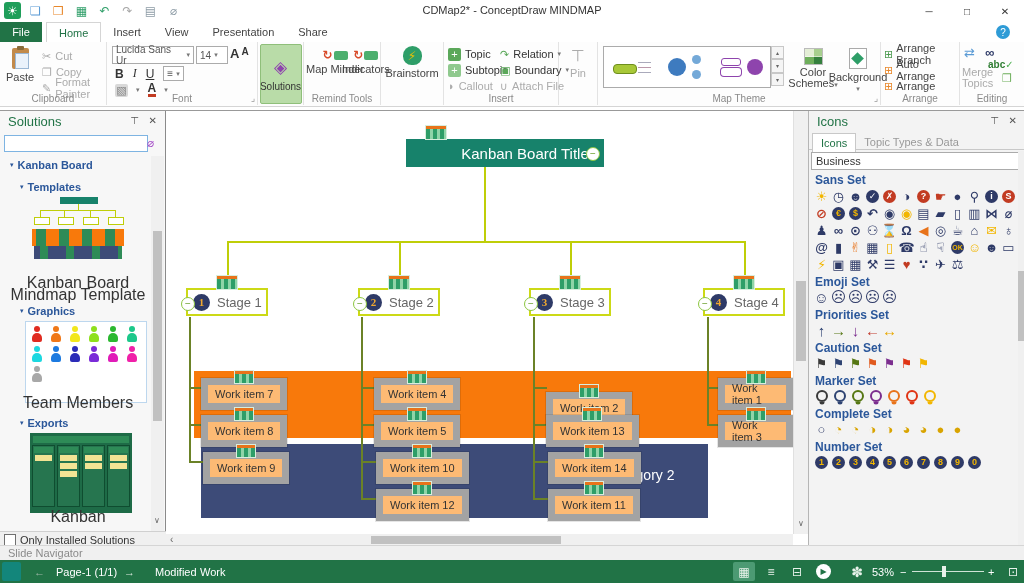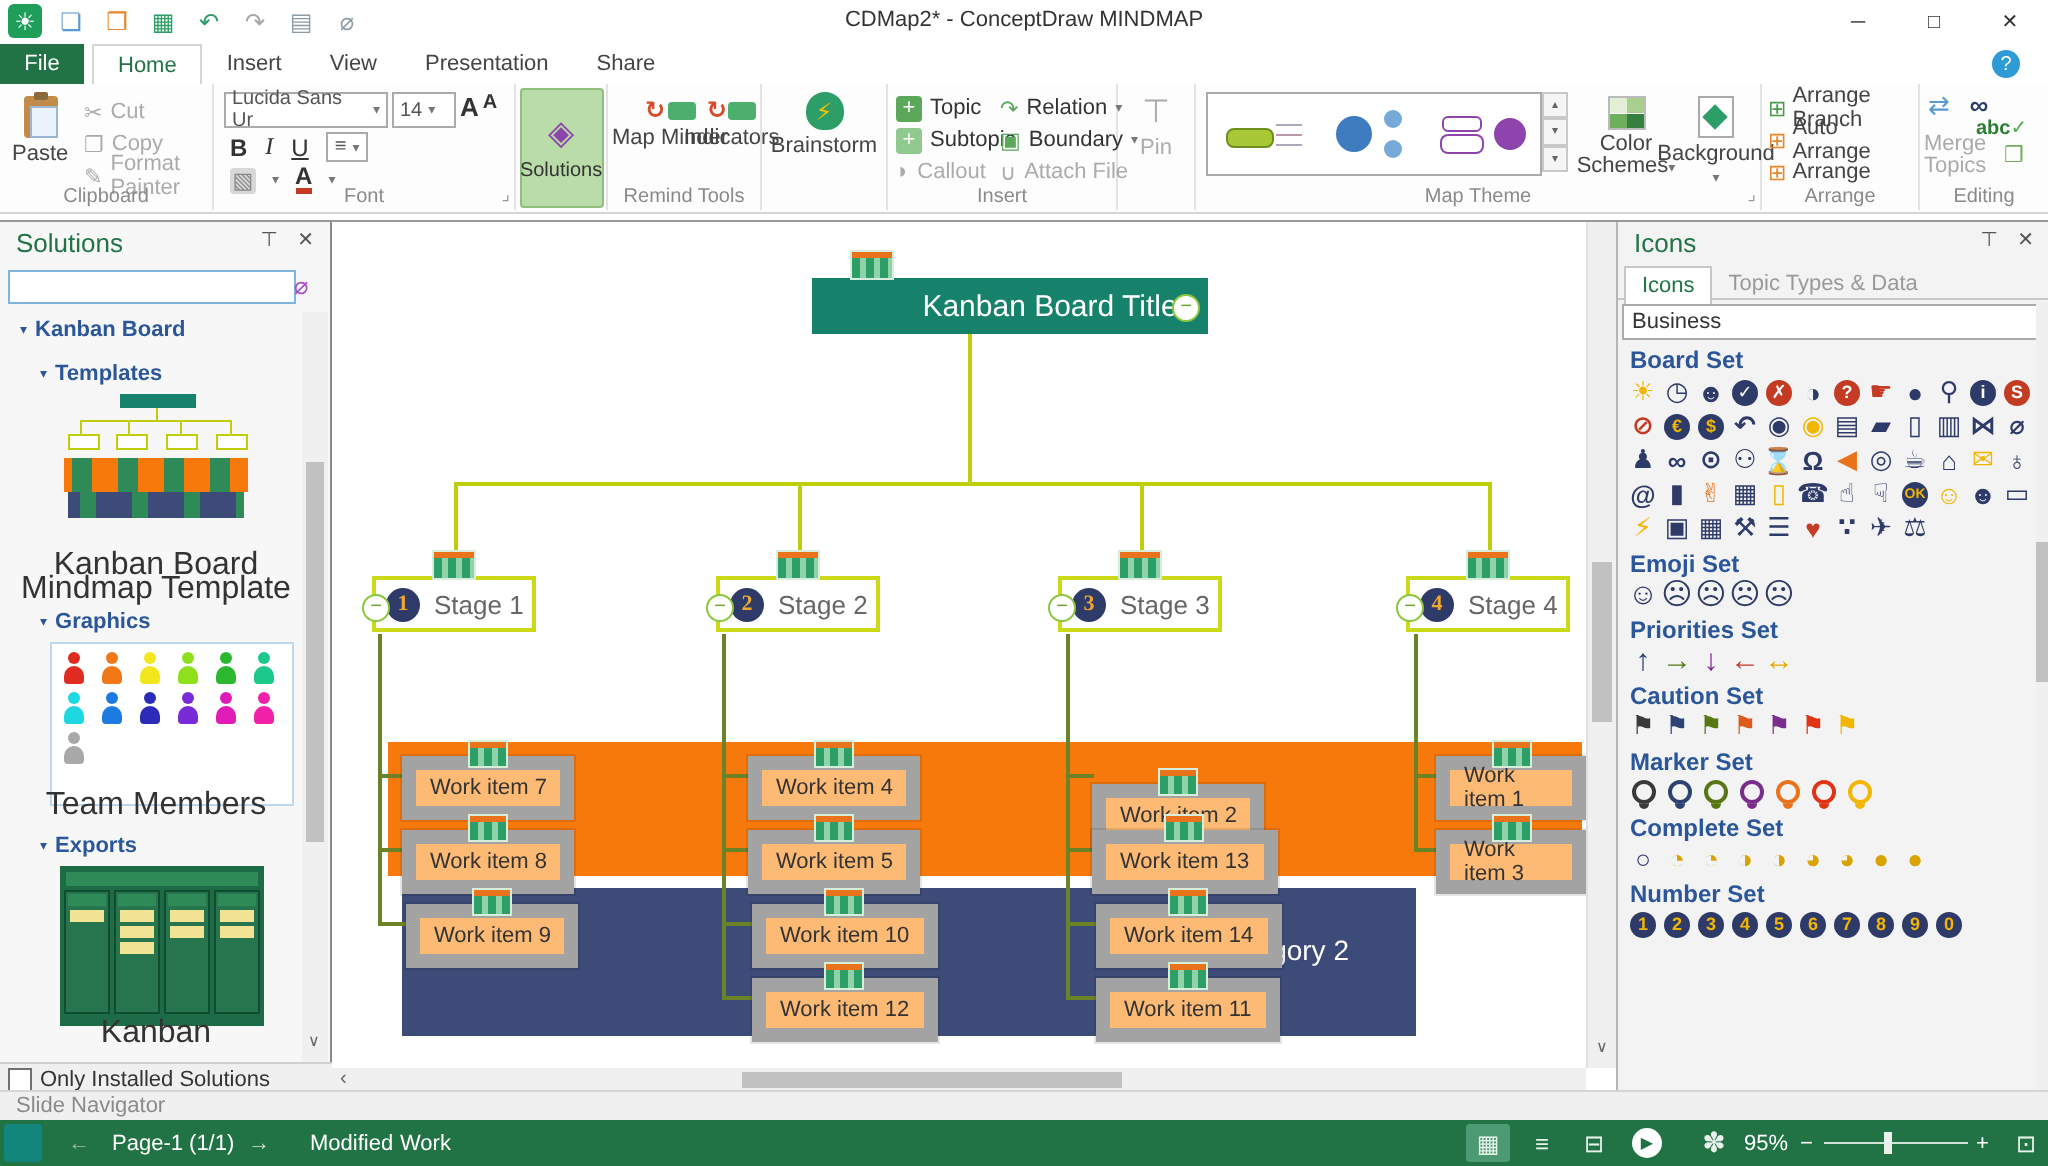--- a/index.html
+++ b/index.html
@@ -612,21 +612,21 @@
     </div>
     <div class="ip-tabs">
       <span class="ip-tab active">Icons</span>
       <span class="ip-tab">Topic Types &amp; Data</span>
     </div>
     <div class="ip-dd">
       <span>Business</span>
       <span class="chev">▾</span>
     </div>
 
-    <div class="sec" style="top:62px;">Board Set</div>
+    <div class="sec" style="top:62px;">Sans Set</div>
     <div class="irow" style="top:77px;">
         <span class="pxicon" style="color: rgb(242, 182, 0);">☀</span>
         <span class="pxicon" style="color: rgb(46, 58, 103);">◷</span>
         <span class="pxicon" style="color: rgb(46, 58, 103);">☻</span>
         <span class="pxicon circ" style="color: rgb(255, 255, 255); background: rgb(46, 58, 103);">✓</span>
         <span class="pxicon circ" style="color: rgb(255, 255, 255); background: rgb(194, 59, 34);">✗</span>
         <span class="pxicon" style="color: rgb(46, 58, 103);">◑</span>
         <span class="pxicon circ" style="color: rgb(255, 255, 255); background: rgb(194, 59, 34);">?</span>
         <span class="pxicon" style="color: rgb(194, 59, 34);">☛</span>
         <span class="pxicon" style="color: rgb(46, 58, 103);">●</span>
@@ -783,21 +783,21 @@
     </span>
   <span class="sb" style="left:786px;">
       <span class="sb-ic">⊟</span>
     </span>
   <span class="sb" style="left:816px;">
       <span style="width:15px;height:15px;border-radius:50%;background:#fff;color:#217346;font-size:8px;display:inline-flex;align-items:center;justify-content:center;">▶</span>
     </span>
   <span class="sb" style="left:846px;">
       <span class="sb-ic" style="font-size:14px;">✽</span>
     </span>
-  <span class="sb" style="left:872px;">95%</span>
+  <span class="sb" style="left:872px;">53%</span>
   <span class="sb" style="left:900px;">−</span>
   <span id="zoom-track"></span>
   <span id="zoom-thumb"></span>
   <span class="sb" style="left:988px;">+</span>
   <span class="sb" style="left:1002px;">
       <span class="sb-ic">⊡</span>
     </span>
 </div>
 
 </body></html>

